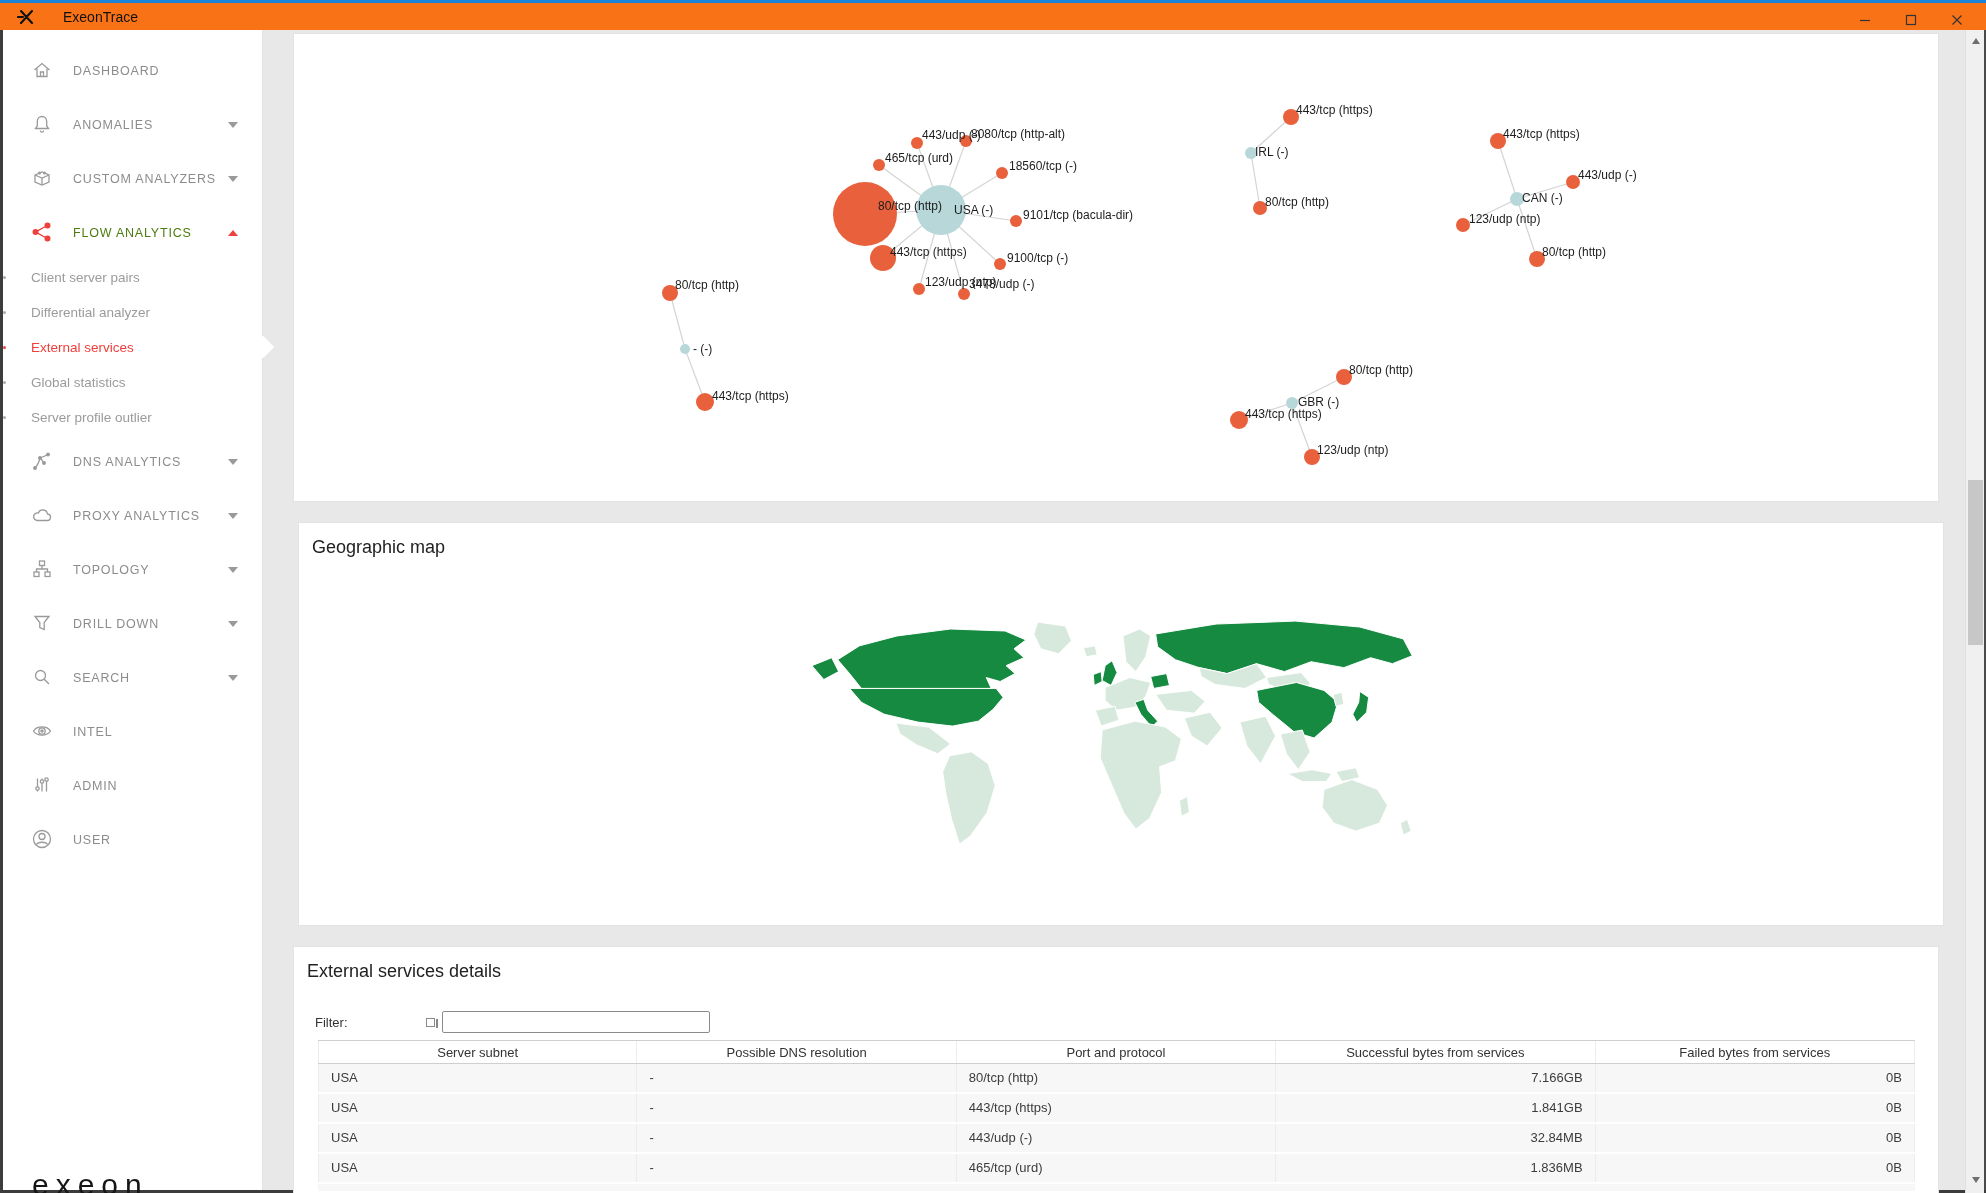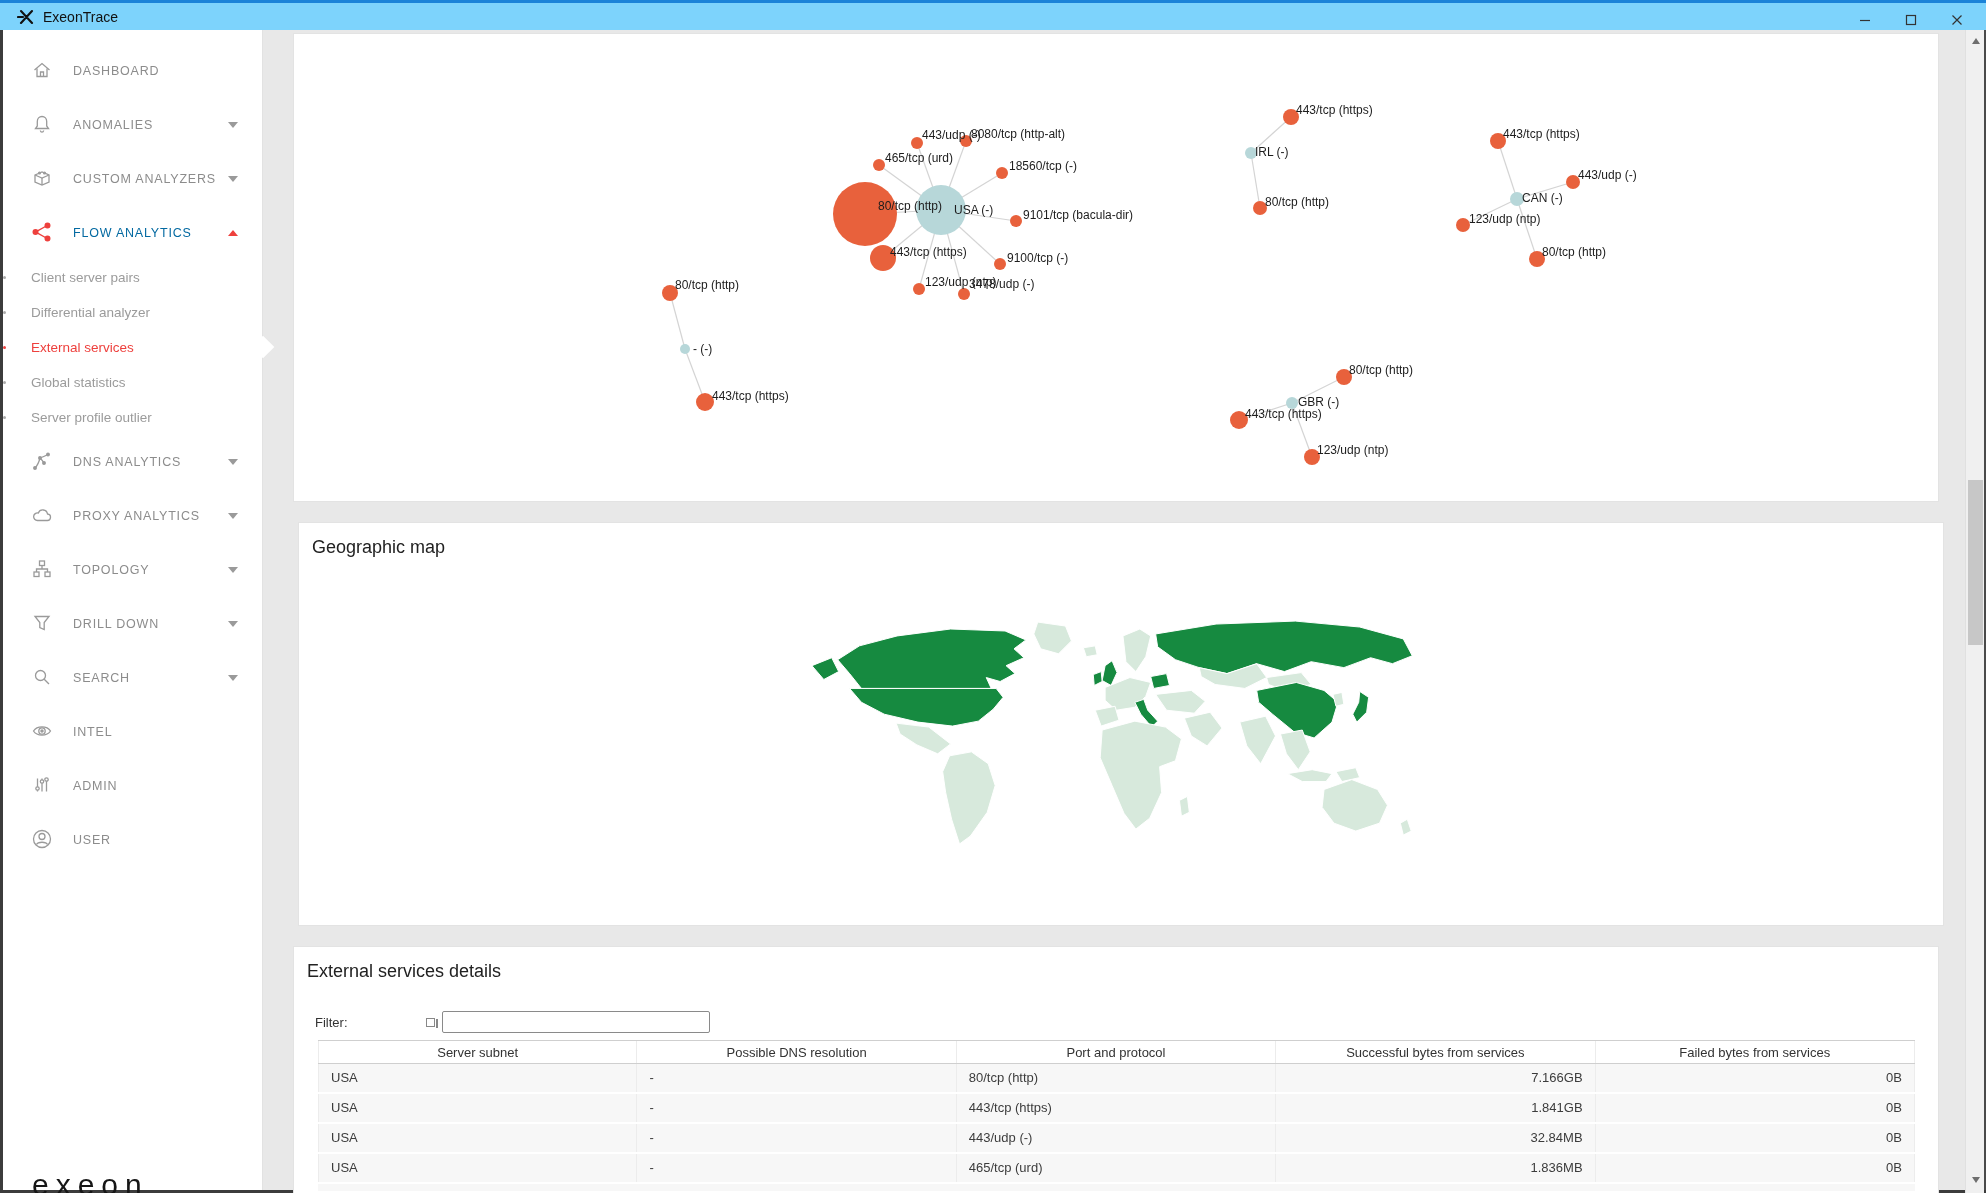--- a/index.html
+++ b/index.html
@@ -3,32 +3,32 @@
 <meta charset="utf-8">
 <style>
   html,body{margin:0;padding:0;background:#cfcfcf;}
   *{box-sizing:border-box;}
   #window{
     position:relative;width:1986px;height:1193px;overflow:hidden;
     background:#e8e8e8;font-family:"Liberation Sans","DejaVu Sans",sans-serif;
     box-shadow:inset 3px 0 0 #3c3c3c, inset 0 -3px 0 #3c3c3c, inset -2px 0 0 #4a4a4a;
   }
   
-  .titlebar{position:absolute;left:0;top:0;width:100%;height:30px;background:#7dd3fc;
-    border-top:3px solid #1b83d8;display:flex;align-items:center;padding-left:14px;}
+  .titlebar{position:absolute;left:0;top:0;width:100%;height:30px;background:#f97316;
+    border-top:3px solid #1b83d8;display:flex;align-items:center;padding-left:14px;gap:20px;}
   .app-logo{display:flex;align-items:center;margin-right:8px;margin-left:3px;}
   .app-title{font-size:14px;color:#111;}
   .win-controls{position:absolute;right:6px;top:3px;height:27px;display:flex;align-items:center;}
   .win-btn{width:46px;height:27px;display:flex;align-items:center;justify-content:center;cursor:default;}
   
   .sidebar{position:absolute;left:3px;top:30px;width:260px;height:1160px;background:#fff;
     border-right:1px solid #e2e2e2;padding-top:14px;overflow:hidden;}
   .side-item{height:54px;display:flex;align-items:center;padding:0 14px 0 28px;color:#8c8c8c;cursor:pointer;}
   .side-item .s-icon{width:24px;height:24px;margin-right:18px;color:#9a9a9a;flex:0 0 auto;}
-  .side-item.active{color:#0369a1;}
+  .side-item.active{color:#4d7c0f;}
   .side-item.active .s-icon{color:#ee403d;}
   .side-item .s-label{font-size:12.5px;letter-spacing:.8px;flex:1;}
   .caret{width:0;height:0;margin-right:10px;}
   .caret-down{border-left:5px solid transparent;border-right:5px solid transparent;border-top:6px solid #9a9a9a;}
   .caret-up{border-left:5px solid transparent;border-right:5px solid transparent;border-bottom:6px solid #ee403d;}
   .side-child{height:35px;display:flex;align-items:center;color:#9b9b9b;cursor:pointer;}
   .side-child .dot{width:3px;height:3px;border-radius:50%;background:#aaa;margin-right:25px;flex:0 0 auto;}
   .side-child .c-label{font-size:13.5px;}
   .side-child.active{color:#ee403d;}
   .side-child.active .dot{background:#ee403d;}

